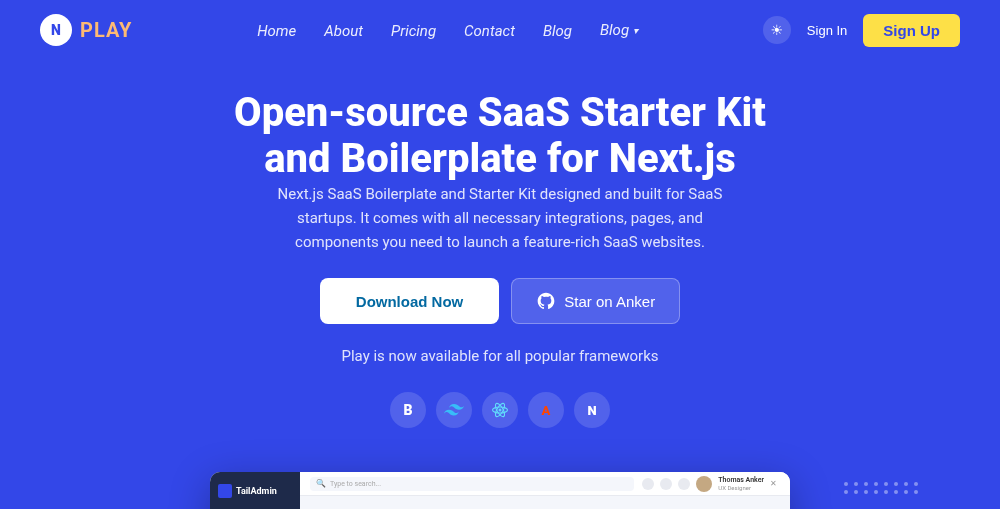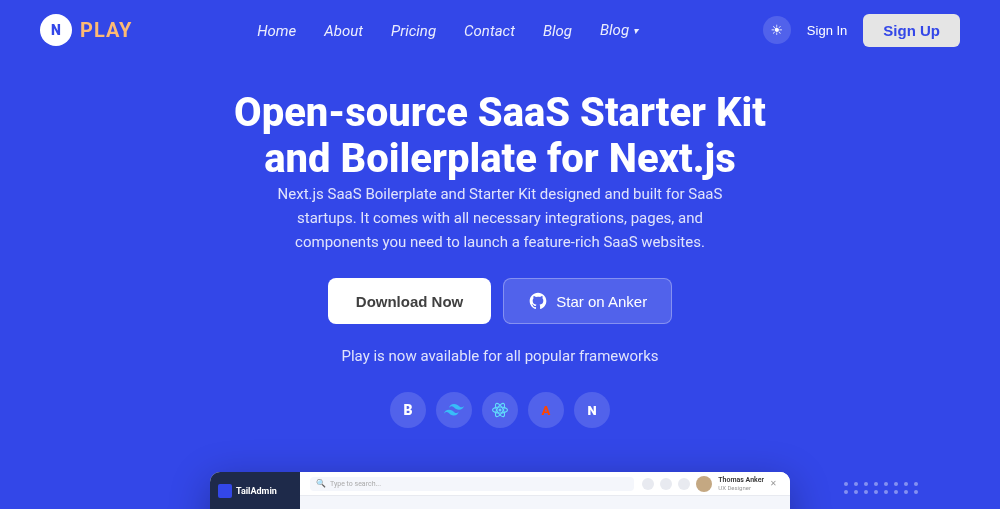--- a/index.html
+++ b/index.html
@@ -79,21 +79,21 @@
       font-size: 14px;
     }
     .sign-in-btn {
       background: transparent;
       border: none;
       color: white;
       font-size: 13px;
       cursor: pointer;
     }
     .sign-up-btn {
-      background: #e5e5e5;
+      background: #fde047;
       color: #3347e8;
       border: none;
       padding: 8px 20px;
       border-radius: 6px;
       font-size: 15px;
       font-weight: 600;
       cursor: pointer;
     }
 
     
@@ -118,23 +118,23 @@
 
     
     .cta-buttons {
       display: flex;
       justify-content: center;
       gap: 12px;
       margin-bottom: 20px;
     }
     .btn-download {
       background: white;
-      color: #404040;
+      color: #0369a1;
       border: none;
-      padding: 12px 28px;
+      padding: 12px 36px;
       border-radius: 8px;
       font-size: 15px;
       font-weight: 600;
       cursor: pointer;
     }
     .btn-github {
       background: rgba(255,255,255,0.15);
       color: white;
       border: 1px solid rgba(255,255,255,0.3);
       padding: 12px 24px;

